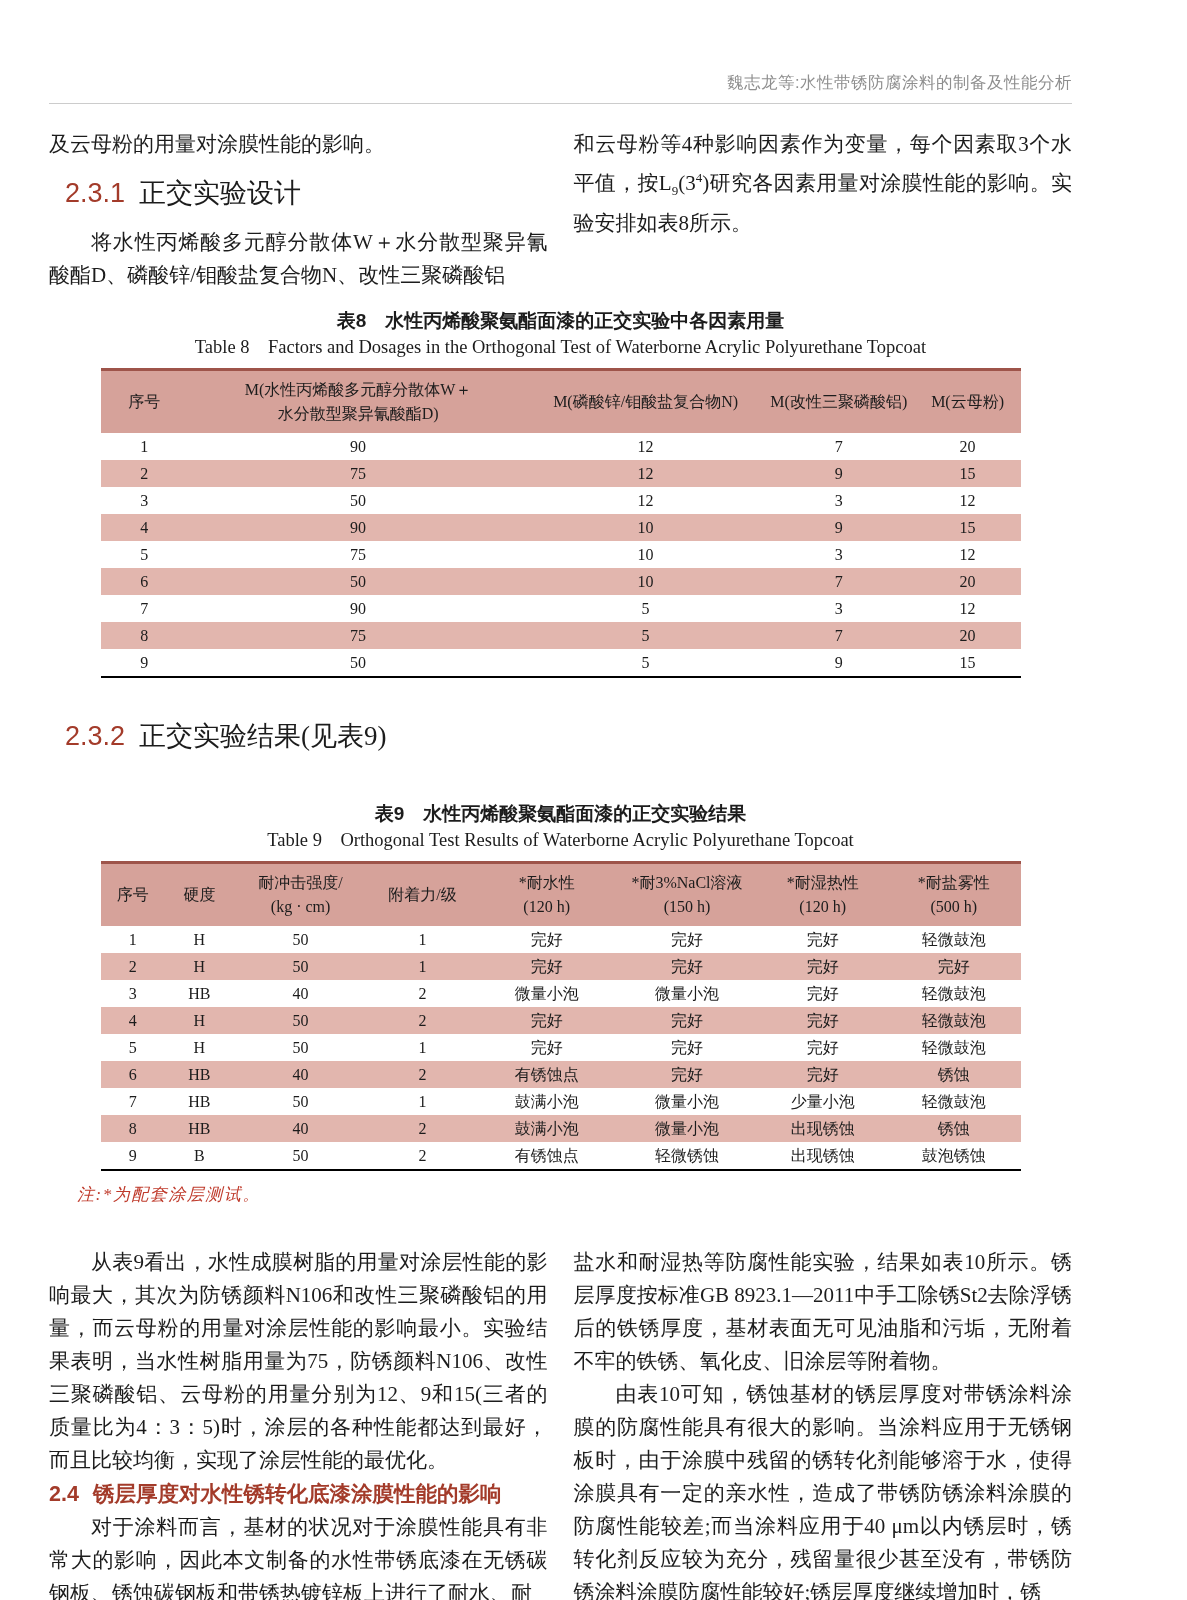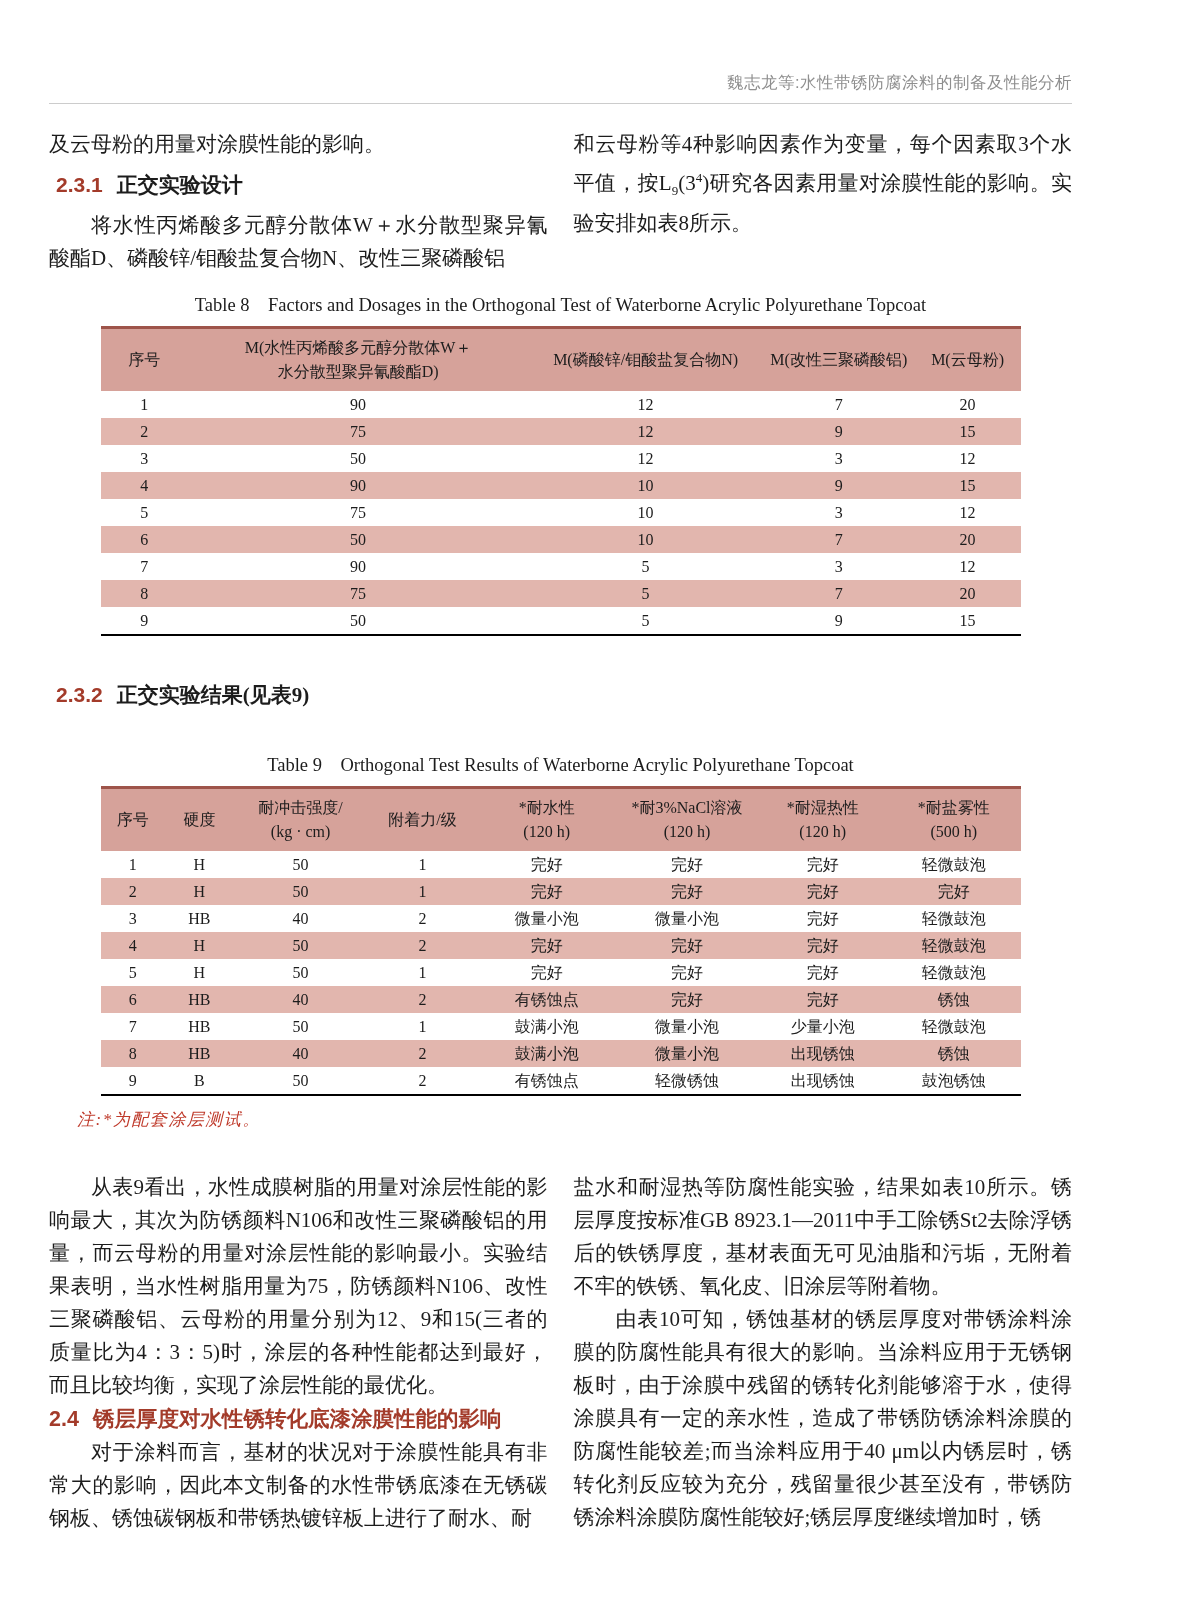--- a/index.html
+++ b/index.html
@@ -36,24 +36,24 @@
   .body-p {
     margin: 0;
     font-size: 21px;
     line-height: 33px;
     text-align: justify;
   }
   .indent { text-indent: 2em; }
   .top-section { margin-top: 24px; justify-content: flex-end; }
   
   .sec-head {
-    margin: 7px;
-    font-size: 21px;
+    margin: 16px;
+    font-size: 27px;
     line-height: 33px;
-    font-weight: bold;
+    font-weight: normal;
   }
   .sec-num {
     color: #a33b2a;
     font-family: "Liberation Sans", "DejaVu Sans", sans-serif;
     margin-right: 14px;
   }
   .sec-head-red {
     margin: 0;
     font-size: 21.5px;
     line-height: 34px;
@@ -131,20 +131,21 @@
       <p class="body-p">及云母粉的用量对涂膜性能的影响。</p>
       <h3 class="sec-head"><span class="sec-num">2.3.1</span><span>正交实验设计</span></h3>
       <p class="body-p indent">将水性丙烯酸多元醇分散体W＋水分散型聚异氰酸酯D、磷酸锌/钼酸盐复合物N、改性三聚磷酸铝</p>
     </div>
     <div class="col">
       <p class="body-p"><span>和云母粉等4种影响因素作为变量，每个因素取3个水平值，按L</span><sub class="formula">9</sub><span>(3</span><sup class="formula">4</sup><span>)研究各因素用量对涂膜性能的影响。实验安排如表8所示。</span></p>
     </div>
   </section>
 
   <div class="tbl8-block">
+    <p class="tbl-caption-cn">表8　水性丙烯酸聚氨酯面漆的正交实验中各因素用量</p>
     <p class="tbl-caption-en">Table 8　Factors and Dosages in the Orthogonal Test of Waterborne Acrylic Polyurethane Topcoat</p>
     <table class="data-table">
       <colgroup>
         <col style="width:9.5%">
           <col style="width:37%">
           <col style="width:25.5%">
           <col style="width:16.5%">
           <col style="width:11.5%">
       </colgroup>
       <thead>
@@ -221,20 +222,21 @@
             <td>9</td>
             <td>15</td>
           </tr>
         </tbody>
     </table>
   </div>
 
   <h3 class="sec-head sec-232"><span class="sec-num">2.3.2</span><span>正交实验结果(见表9)</span></h3>
 
   <div class="tbl9-block">
+    <p class="tbl-caption-cn">表9　水性丙烯酸聚氨酯面漆的正交实验结果</p>
     <p class="tbl-caption-en">Table 9　Orthogonal Test Results of Waterborne Acrylic Polyurethane Topcoat</p>
     <table class="data-table">
       <colgroup>
         <col style="width:7%">
           <col style="width:7.5%">
           <col style="width:14.5%">
           <col style="width:12%">
           <col style="width:15%">
           <col style="width:15.5%">
           <col style="width:14%">
@@ -243,21 +245,21 @@
       <thead>
         <tr>
           <th>序号</th>
           <th>硬度</th>
           <th>耐冲击强度/
 (kg · cm)</th>
           <th>附着力/级</th>
           <th>*耐水性
 (120 h)</th>
           <th>*耐3%NaCl溶液
-(120 h)</th>
+(150 h)</th>
           <th>*耐湿热性
 (120 h)</th>
           <th>*耐盐雾性
 (500 h)</th>
         </tr>
       </thead>
       <tbody>
           <tr>
             <td>1</td>
             <td>H</td>

